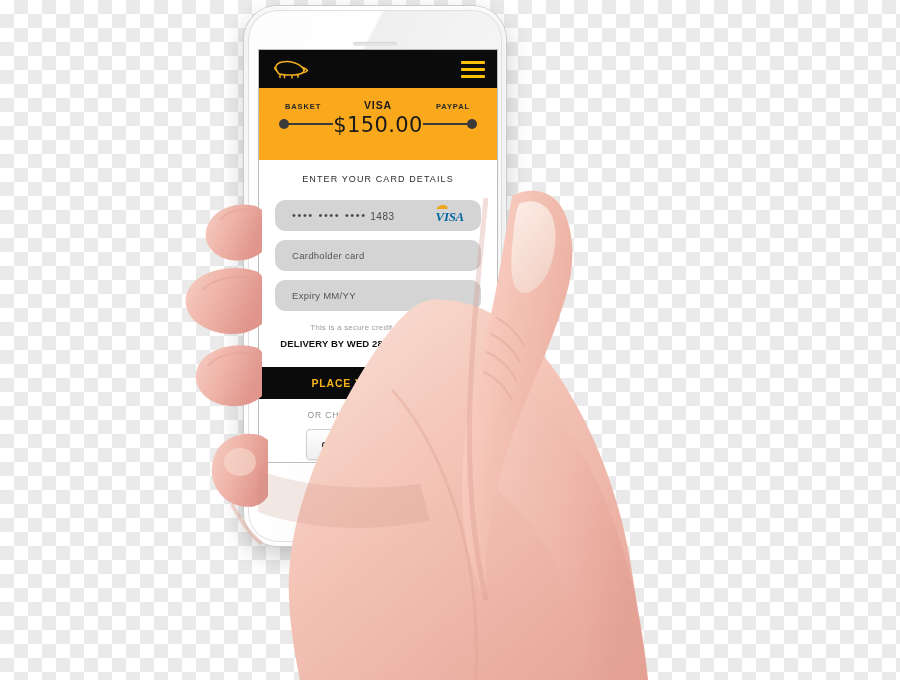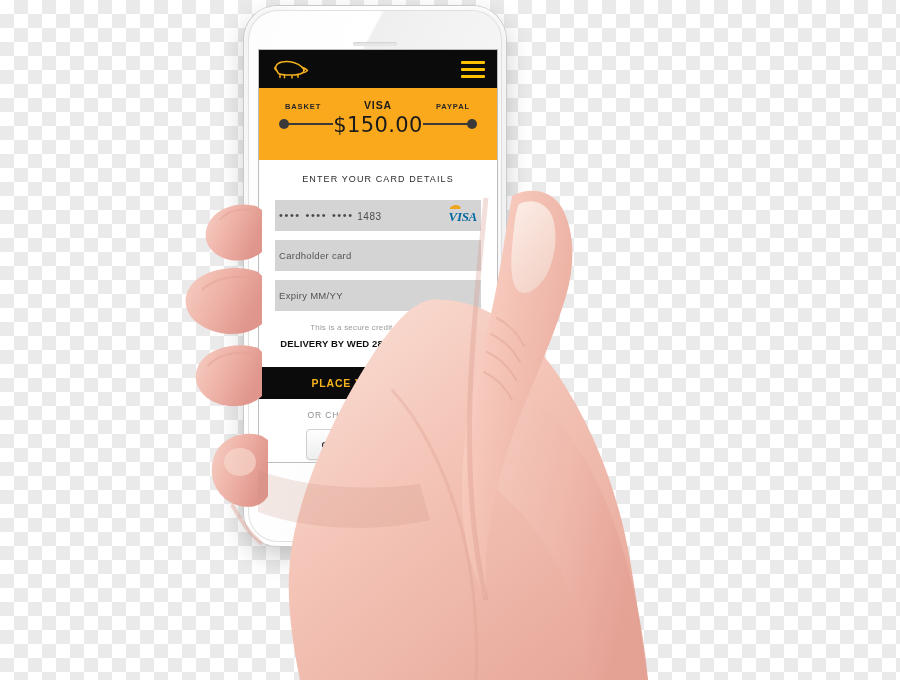--- a/index.html
+++ b/index.html
@@ -177,24 +177,24 @@
     text-align: center;
     font-size: 9px;
     letter-spacing: 1.1px;
     color: #2c2c2c;
     font-weight: 500;
     margin-bottom: 16px;
   }
   .field {
     background: #d4d4d4;
     height: 31px;
-    border-radius: 0;
+    border-radius: 10px;
     display: flex;
     align-items: center;
-    padding: 0 4px;
+    padding: 0 17px;
     box-sizing: border-box;
     margin-bottom: 9px;
     color: #545454;
     font-size: 9.5px;
     letter-spacing: 0.3px;
   }
   .field.card-row { justify-content: space-between; }
   .masked {
     color: #4a4a4a;
     font-size: 10px;

